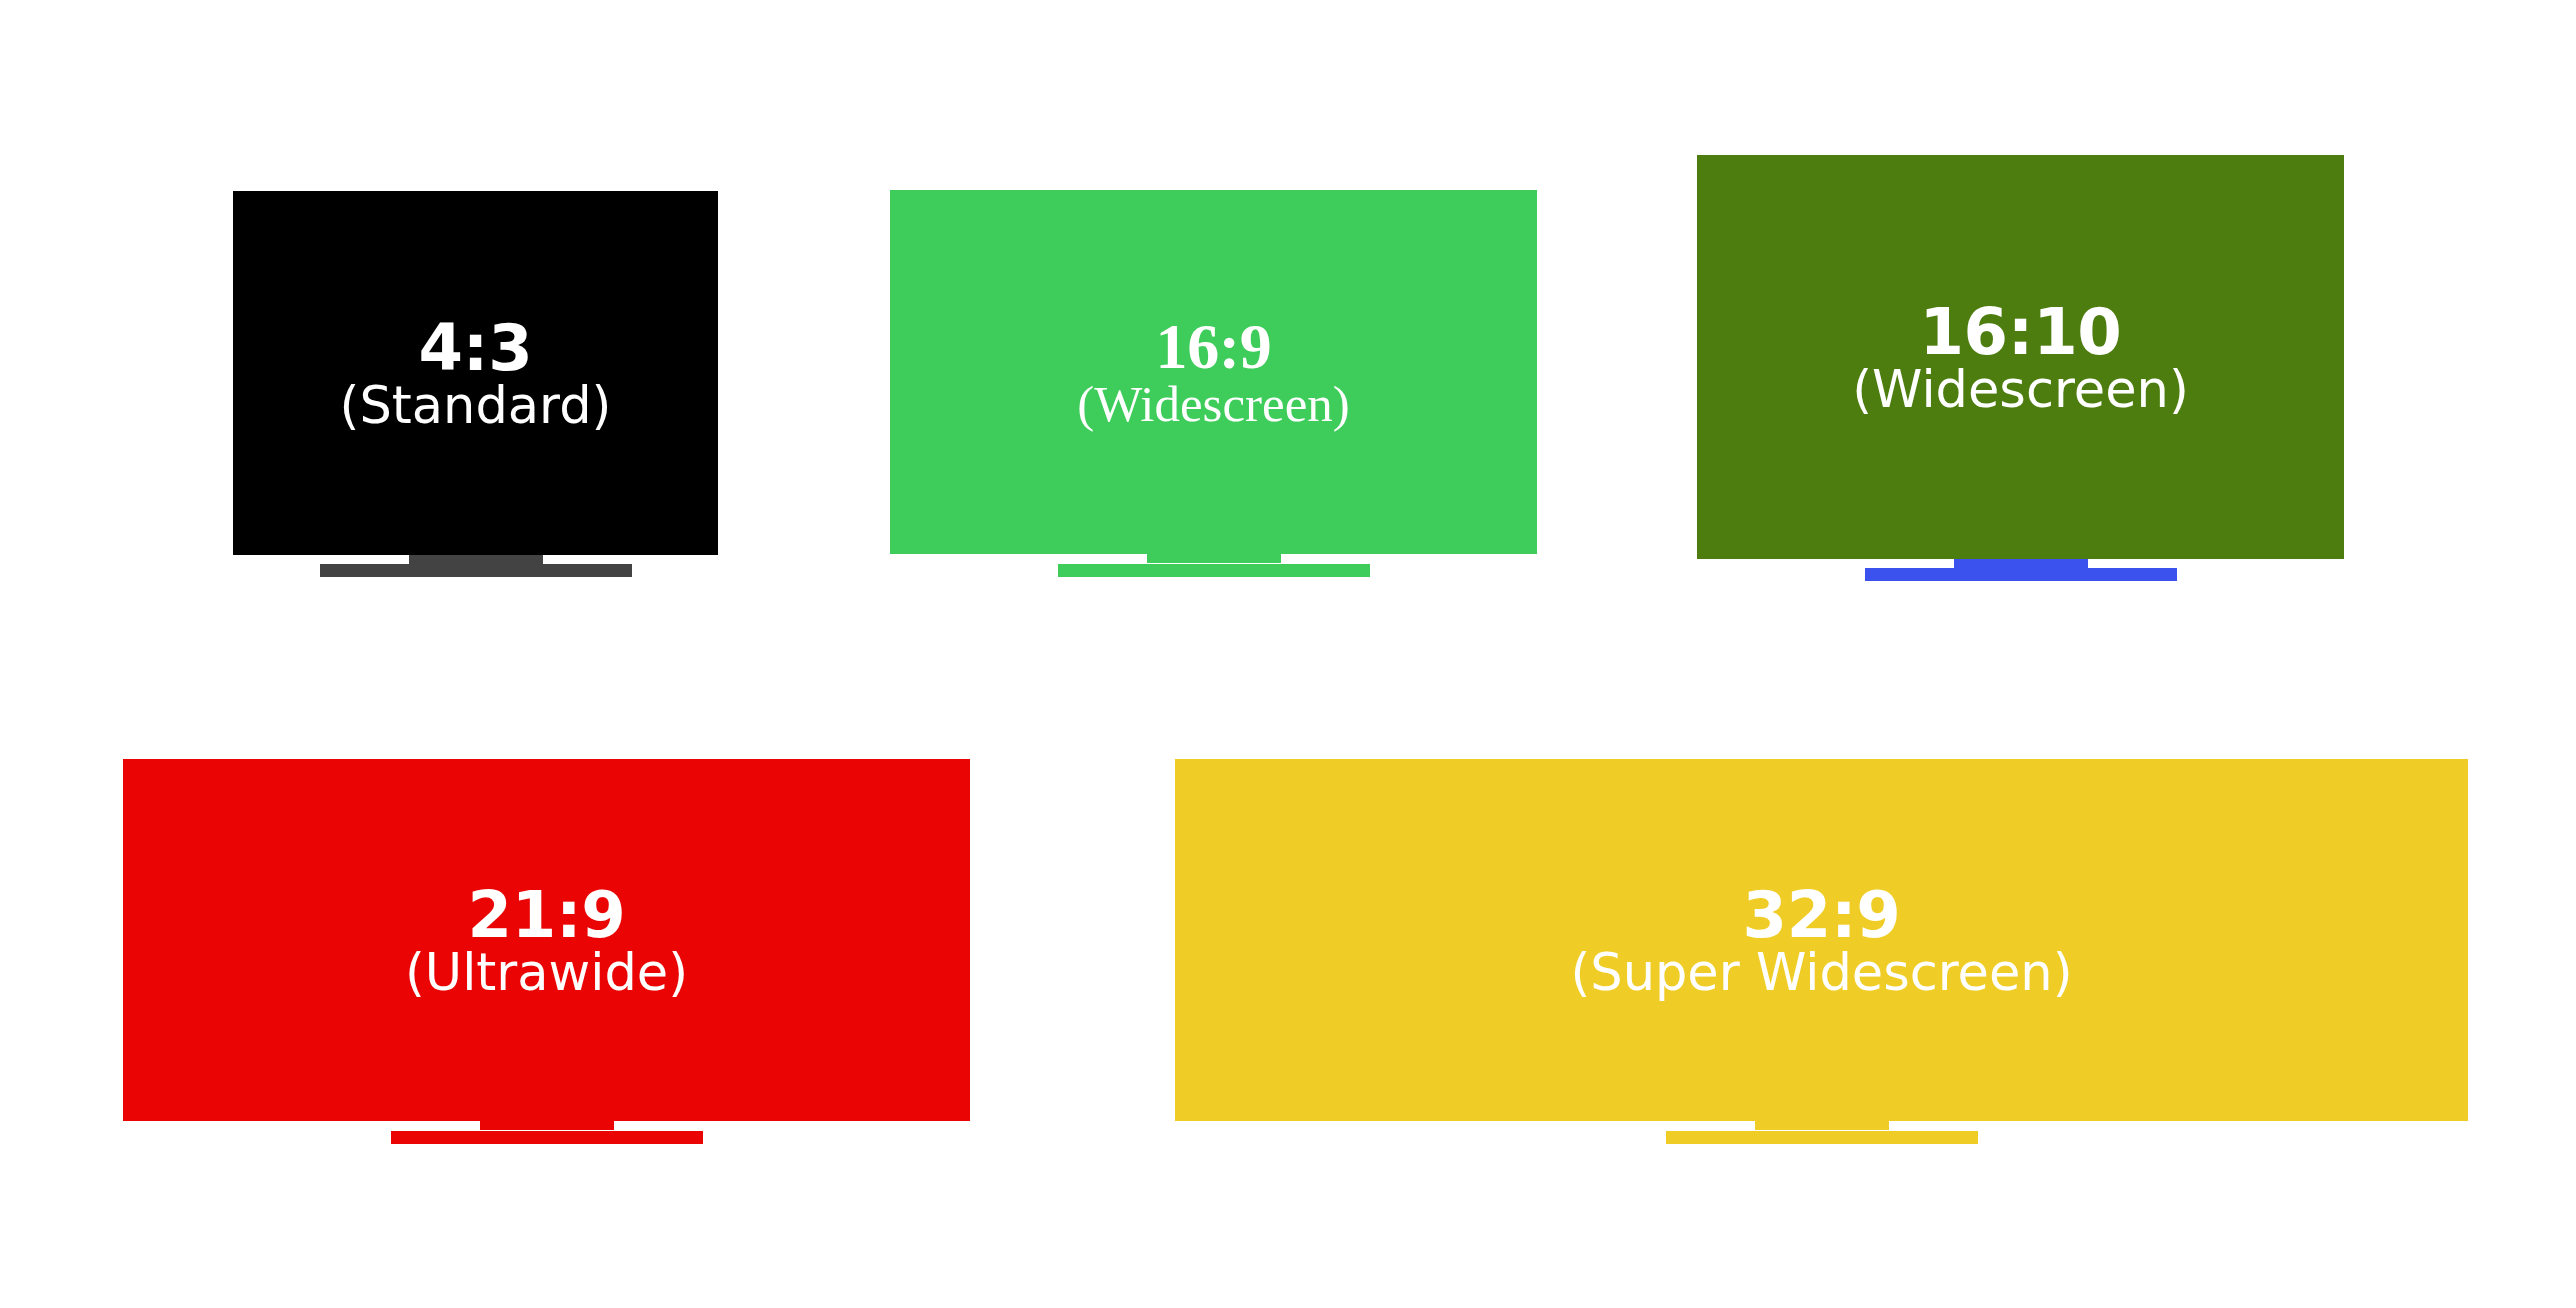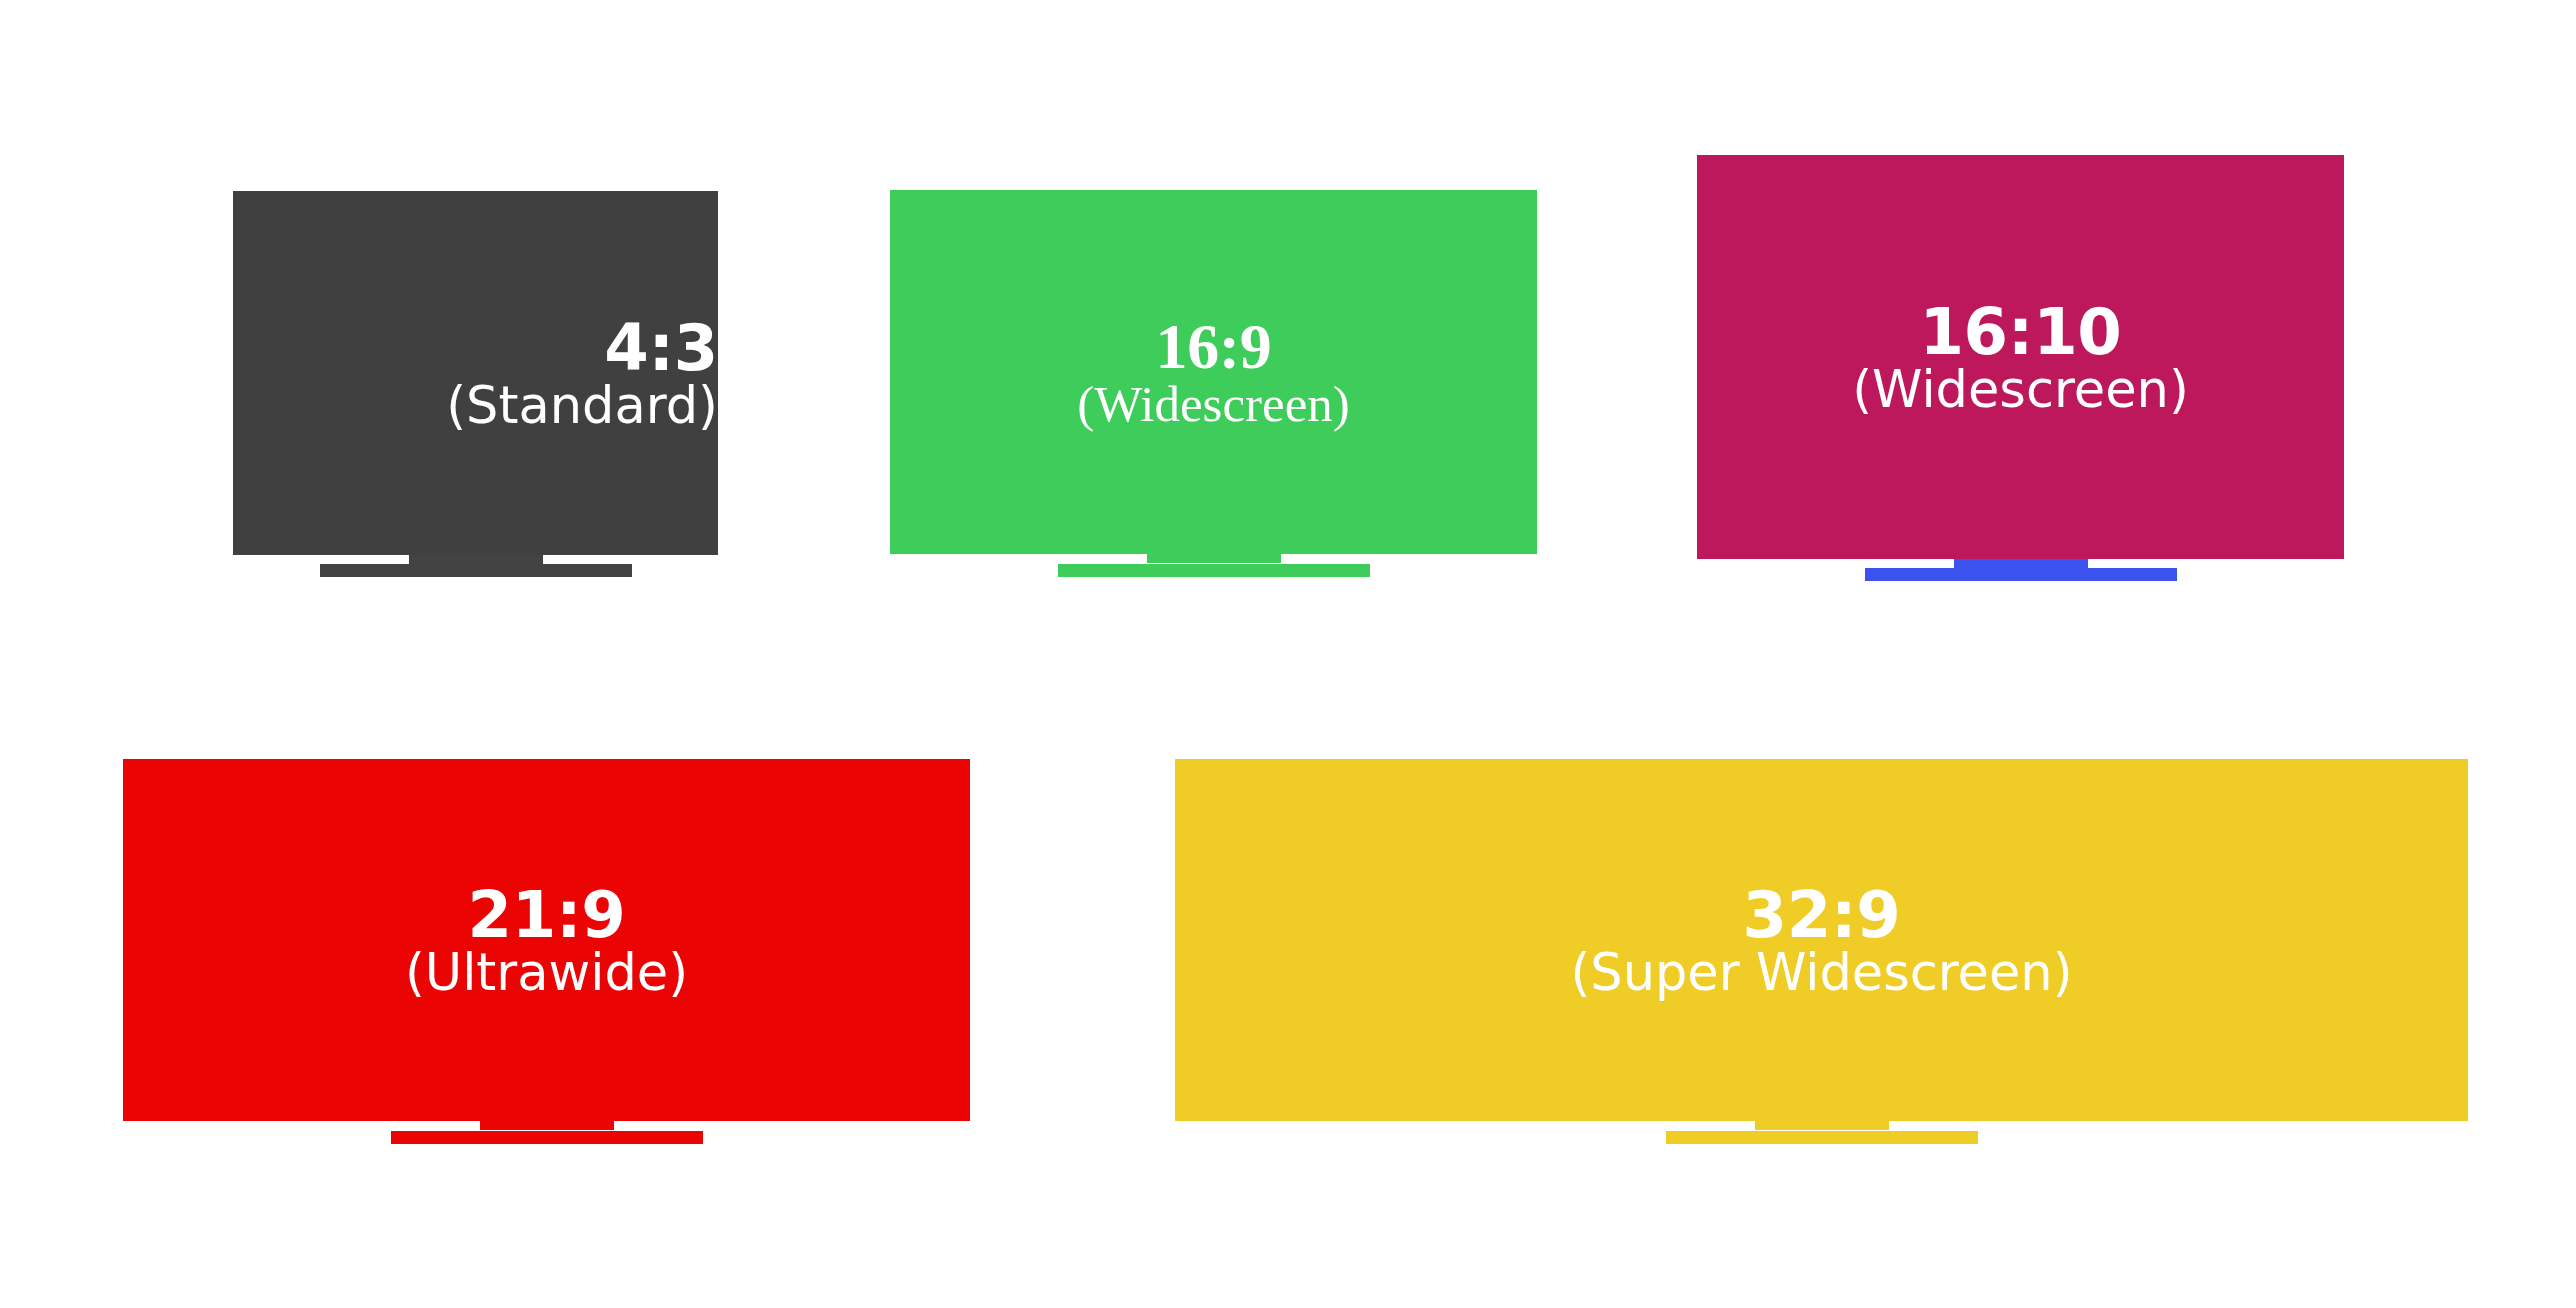--- a/index.html
+++ b/index.html
@@ -61,37 +61,37 @@
     position: absolute;
     left: 50%;
     transform: translateX(-50%);
   }
 </style>
 </head>
 <body>
 
 <div id="canvas" style="width: 2576px; height: 1309px; background: rgb(255, 255, 255);">
     <div class="monitor" style="left: 233px; top: 191px; width: 485px; height: 386px;">
-      <div class="monitor-body" style="height: 364px; background: #404040; align-items: flex-end;">
+      <div class="monitor-body" style="height: 364px; background: #000000;">
         <div class="label-ratio" style="font-size: 64px;">4:3</div>
         <div class="label-name" style="font-size: 51px;">(Standard)</div>
       </div>
       <div class="stand-neck" style="top: 364px; width: 134px; height: 9.4px; background: rgb(67, 67, 67);"></div>
       <div class="stand-base" style="top: 373px; width: 312px; height: 13.4px; background: rgb(67, 67, 67);"></div>
     </div>
     <div class="monitor" style="left: 890px; top: 190px; width: 647px; height: 387px;">
       <div class="monitor-body" style="height: 364px; background: rgb(62, 205, 90); font-family: Liberation Serif, serif;">
         <div class="label-ratio" style="font-size: 64px;">16:9</div>
         <div class="label-name" style="font-size: 51px;">(Widescreen)</div>
       </div>
       <div class="stand-neck" style="top: 364px; width: 134px; height: 9.4px; background: rgb(62, 205, 90);"></div>
       <div class="stand-base" style="top: 374px; width: 312px; height: 13.4px; background: rgb(62, 205, 90);"></div>
     </div>
     <div class="monitor" style="left: 1697px; top: 155px; width: 647px; height: 427px;">
-      <div class="monitor-body" style="height: 404px; background: #be185d;">
+      <div class="monitor-body" style="height: 404px; background: #4d7c0f;">
         <div class="label-ratio" style="font-size: 64px;">16:10</div>
         <div class="label-name" style="font-size: 51px;">(Widescreen)</div>
       </div>
       <div class="stand-neck" style="top: 404px; width: 134px; height: 9.4px; background: rgb(59, 82, 238);"></div>
       <div class="stand-base" style="top: 413px; width: 312px; height: 13.4px; background: rgb(59, 82, 238);"></div>
     </div>
     <div class="monitor" style="left: 123px; top: 759px; width: 847px; height: 385px;">
       <div class="monitor-body" style="height: 362px; background: rgb(234, 4, 4);">
         <div class="label-ratio" style="font-size: 64px;">21:9</div>
         <div class="label-name" style="font-size: 51px;">(Ultrawide)</div>

